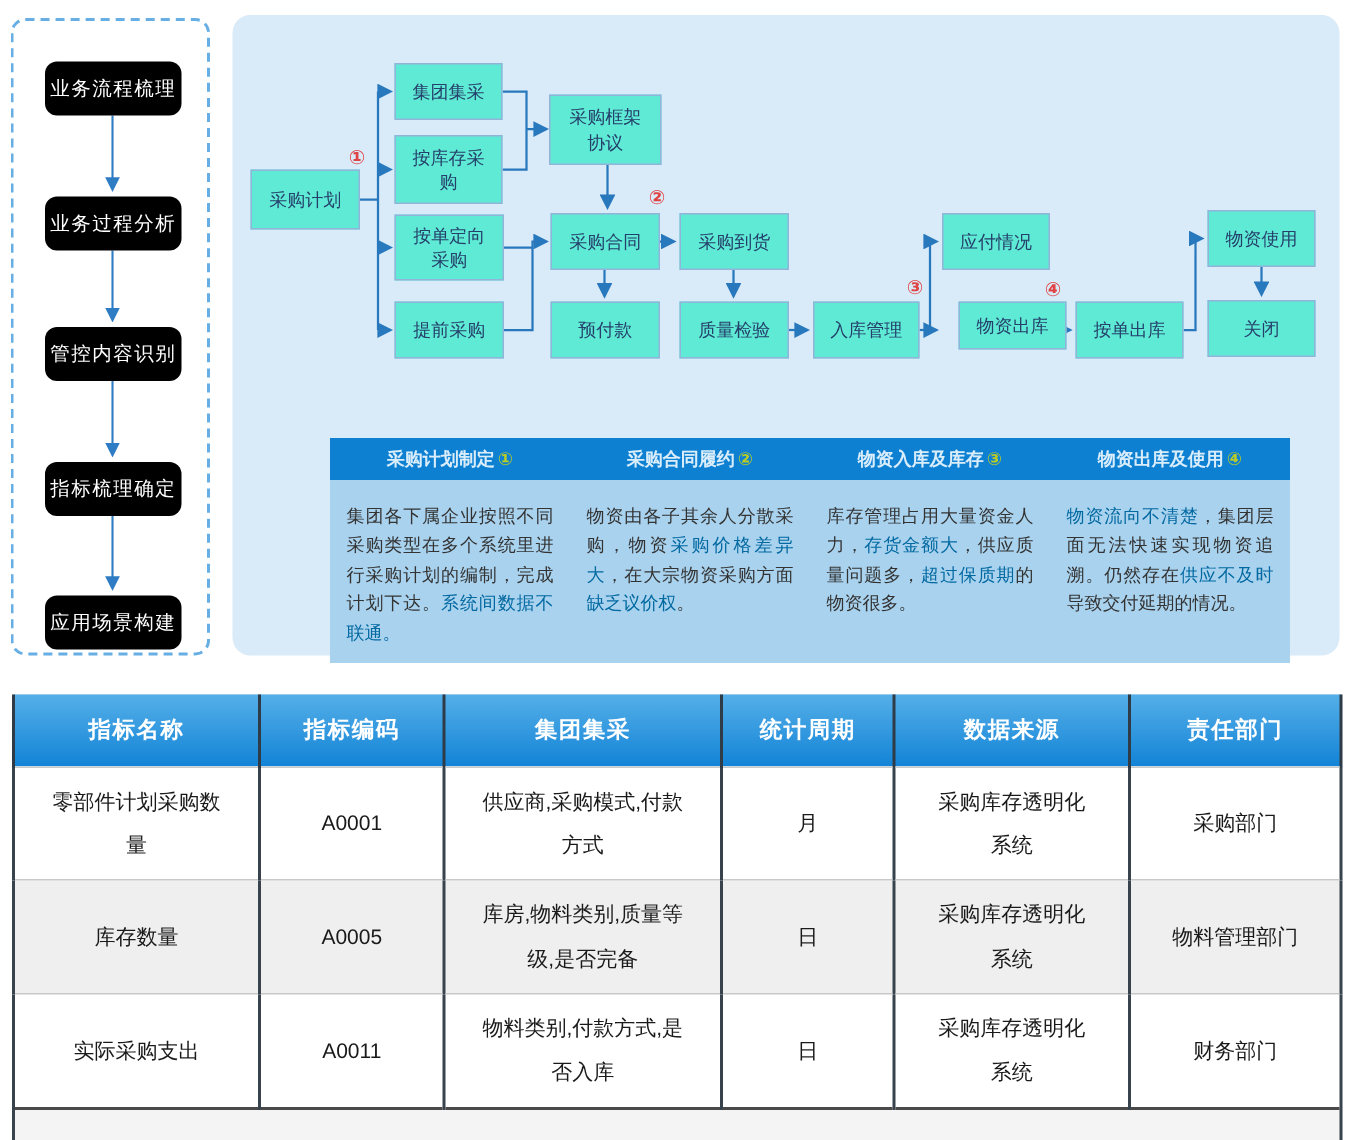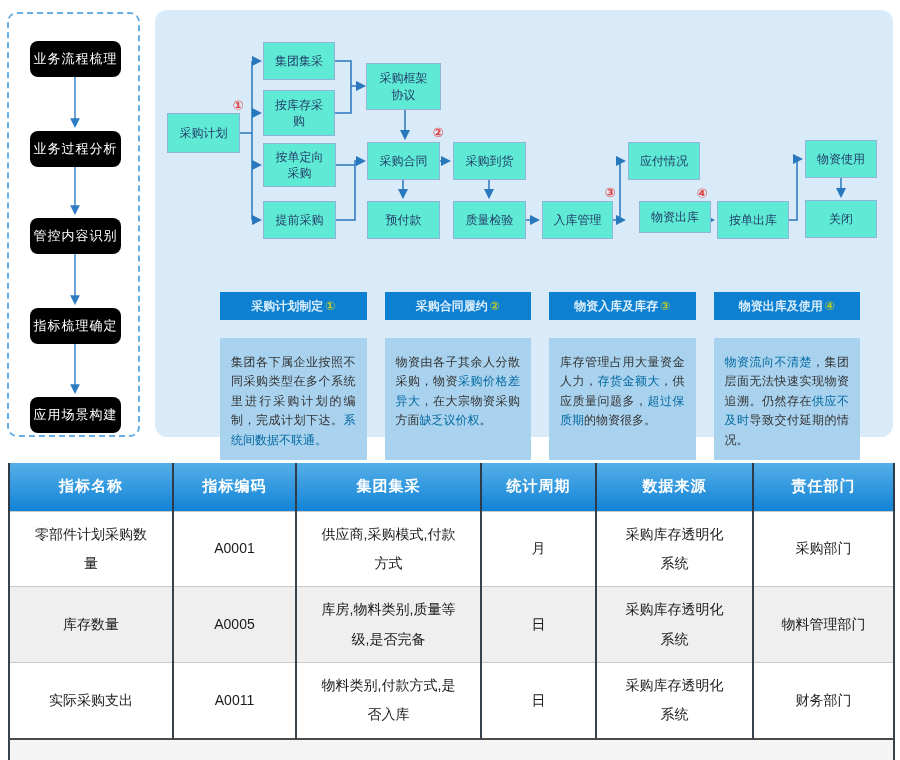--- a/index.html
+++ b/index.html
@@ -21,21 +21,21 @@
   .flow-svg { position:absolute; left:0; top:0; width:738px; height:427px; }
   .node { position:absolute; background:#5eead4; border:1px solid #92b4da;
     border-radius:0; color:#25406b; font-size:12px; line-height:1.35;
     display:flex; align-items:center; justify-content:center; text-align:center;
     padding:3px 7px; }
   .rnum { position:absolute; color:#e04343; font-size:13px; font-weight:bold;
     transform:translate(-50%,-50%); }
 
   
   .summary { position:absolute; left:65px; top:282px; width:640px;
-    display:grid; grid-template-columns:repeat(4,1fr); gap:18px; }
+    display:grid; grid-template-columns:repeat(4,1fr); gap:0; }
   .sum-head { background:#0d80d2; color:#d9edfb; font-size:12px; font-weight:bold;
     height:28px; display:flex; align-items:center; justify-content:center; }
   .sum-head .num { color:#b9cb27; margin-left:2px; font-weight:bold; }
   .sum-body { background:#a9d2ee; min-height:90px; padding:15px 11px 10px 11px;
     font-size:12px; color:#333; line-height:1.62; text-align:justify; }
   .sum-body .hl { color:#0369a1; }
 
   
   .ind-table { position:absolute; left:8px; top:463px; width:885px;
     border-collapse:collapse; table-layout:fixed; border-bottom:3px solid #3a3a3a; }

